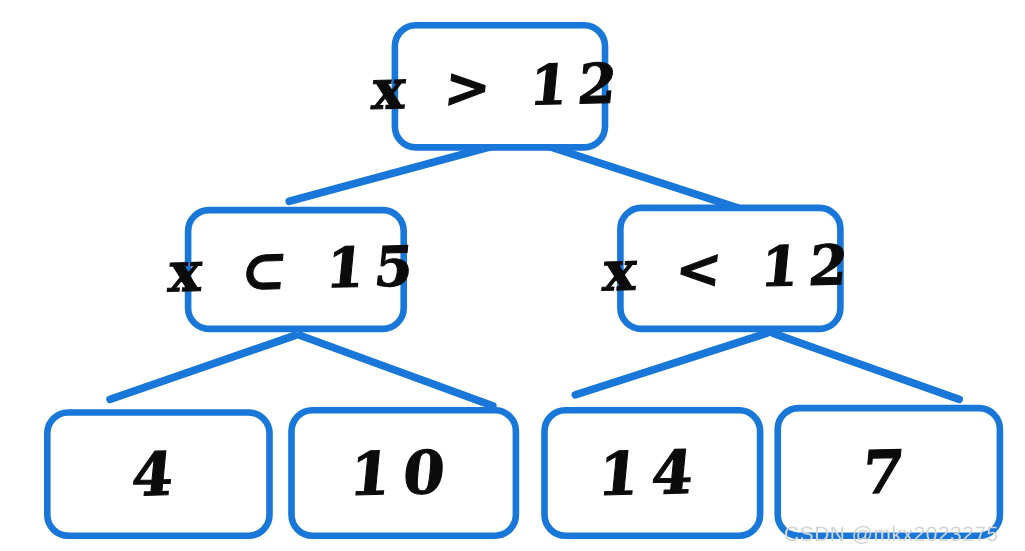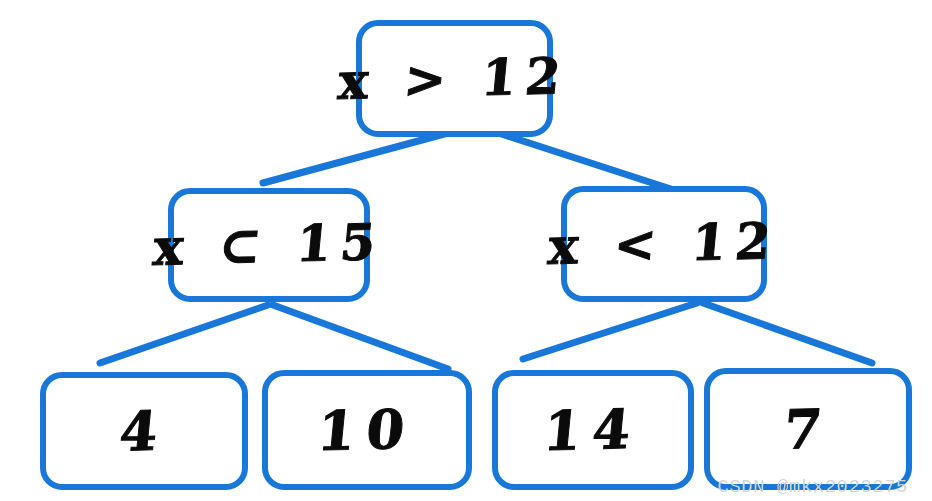--- a/index.html
+++ b/index.html
@@ -54,21 +54,21 @@
   #mid-right   { left: 561px; top: 186px; width: 206px; height: 116px; }
   #leaf-1      { left: 40px;  top: 372px; width: 208px; height: 118px; }
   #leaf-2      { left: 262px; top: 370px; width: 210px; height: 120px; }
   #leaf-3      { left: 492px; top: 370px; width: 202px; height: 120px; }
   #leaf-4      { left: 704px; top: 368px; width: 208px; height: 122px; }
   #watermark {
     position: absolute;
     right: 24px;
     bottom: 3px;
     color: #d4d4d4;
-    font-family: Liberation Mono, monospace;
+    font-family: Liberation Sans, sans-serif;
     font-size: 19px;
     letter-spacing: 0.5px;
     white-space: nowrap;
     z-index: 3;
   }
 </style>
 </head>
 <body>
 
 <div id="canvas">

